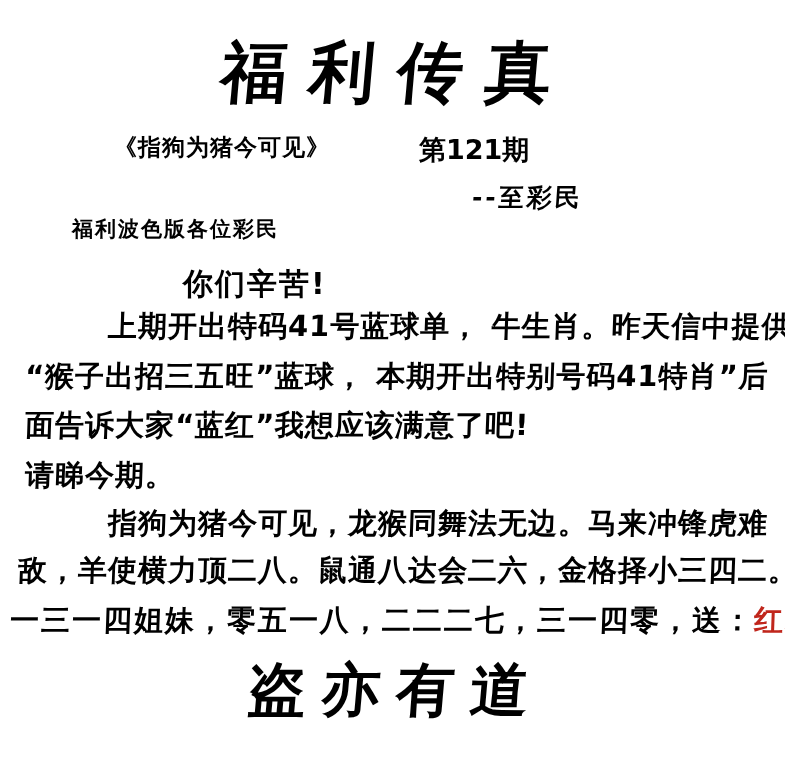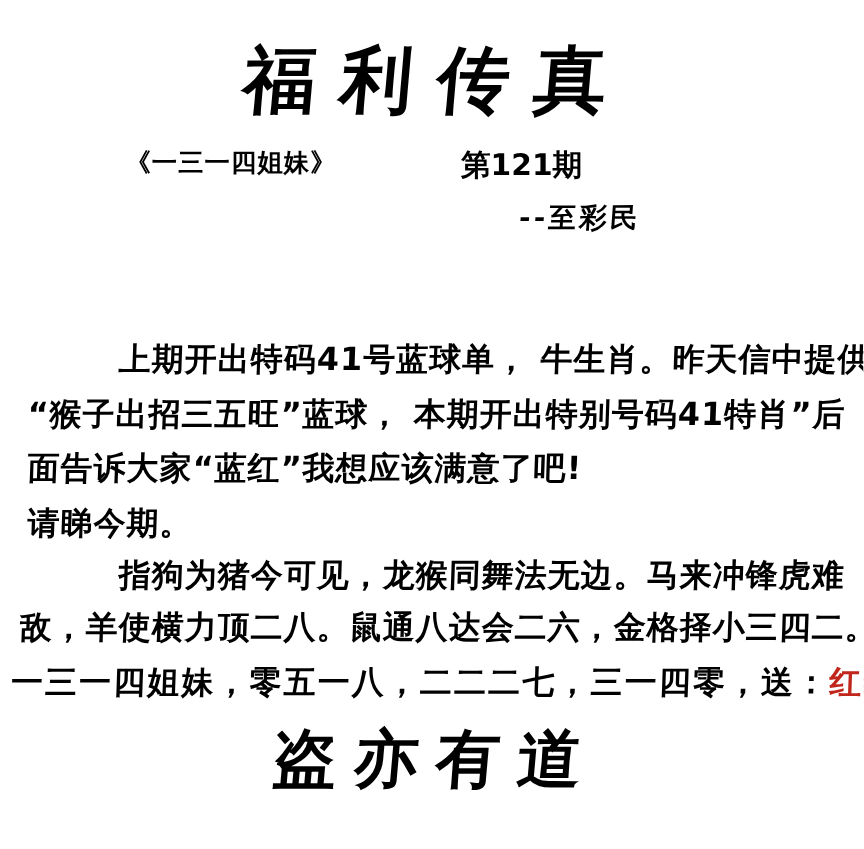--- a/index.html
+++ b/index.html
@@ -92,27 +92,29 @@
     font-weight: 900;
   }
 </style>
 </head>
 <body>
 
 <div class="page">
 
   <div class="line masthead-title">福利传真</div>
 
-  <div class="line classification">《一三一四姐妹》</div>
+  <div class="line classification">《指狗为猪今可见》</div>
 
   <div class="line issue-number">第121期</div>
 
   <div class="line byline">--至彩民</div>
 
+  <div class="line salutation">福利波色版各位彩民</div>
 
+  <div class="line greeting">你们辛苦!</div>
 
   <div class="line body-line p1l1">上期开出特码41号蓝球单， 牛生肖。昨天信中提供</div>
 
   <div class="line body-line p1l2">“猴子出招三五旺”蓝球， 本期开出特别号码41特肖”后</div>
 
   <div class="line body-line p1l3">面告诉大家“蓝红”我想应该满意了吧!</div>
 
   <div class="line body-line p1l4">请睇今期。</div>
 
   <div class="line body-line p2l1">指狗为猪今可见，龙猴同舞法无边。马来冲锋虎难</div>

